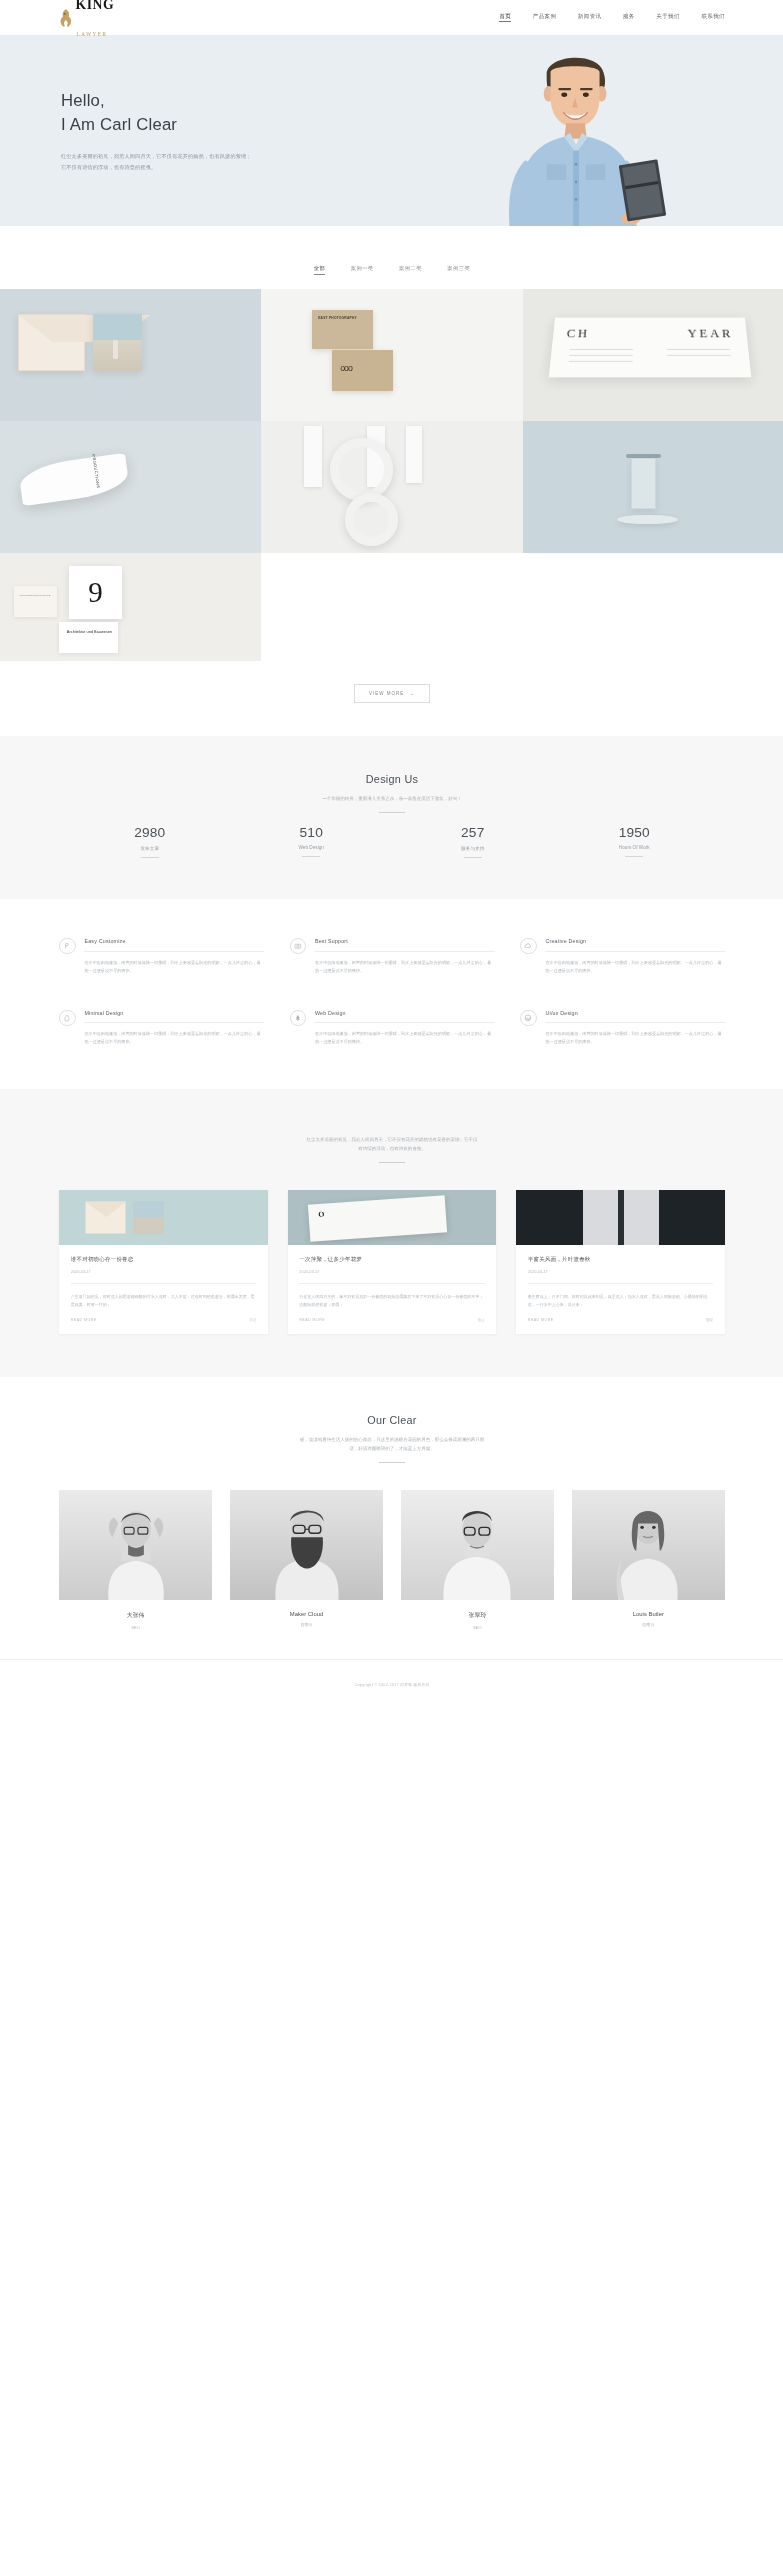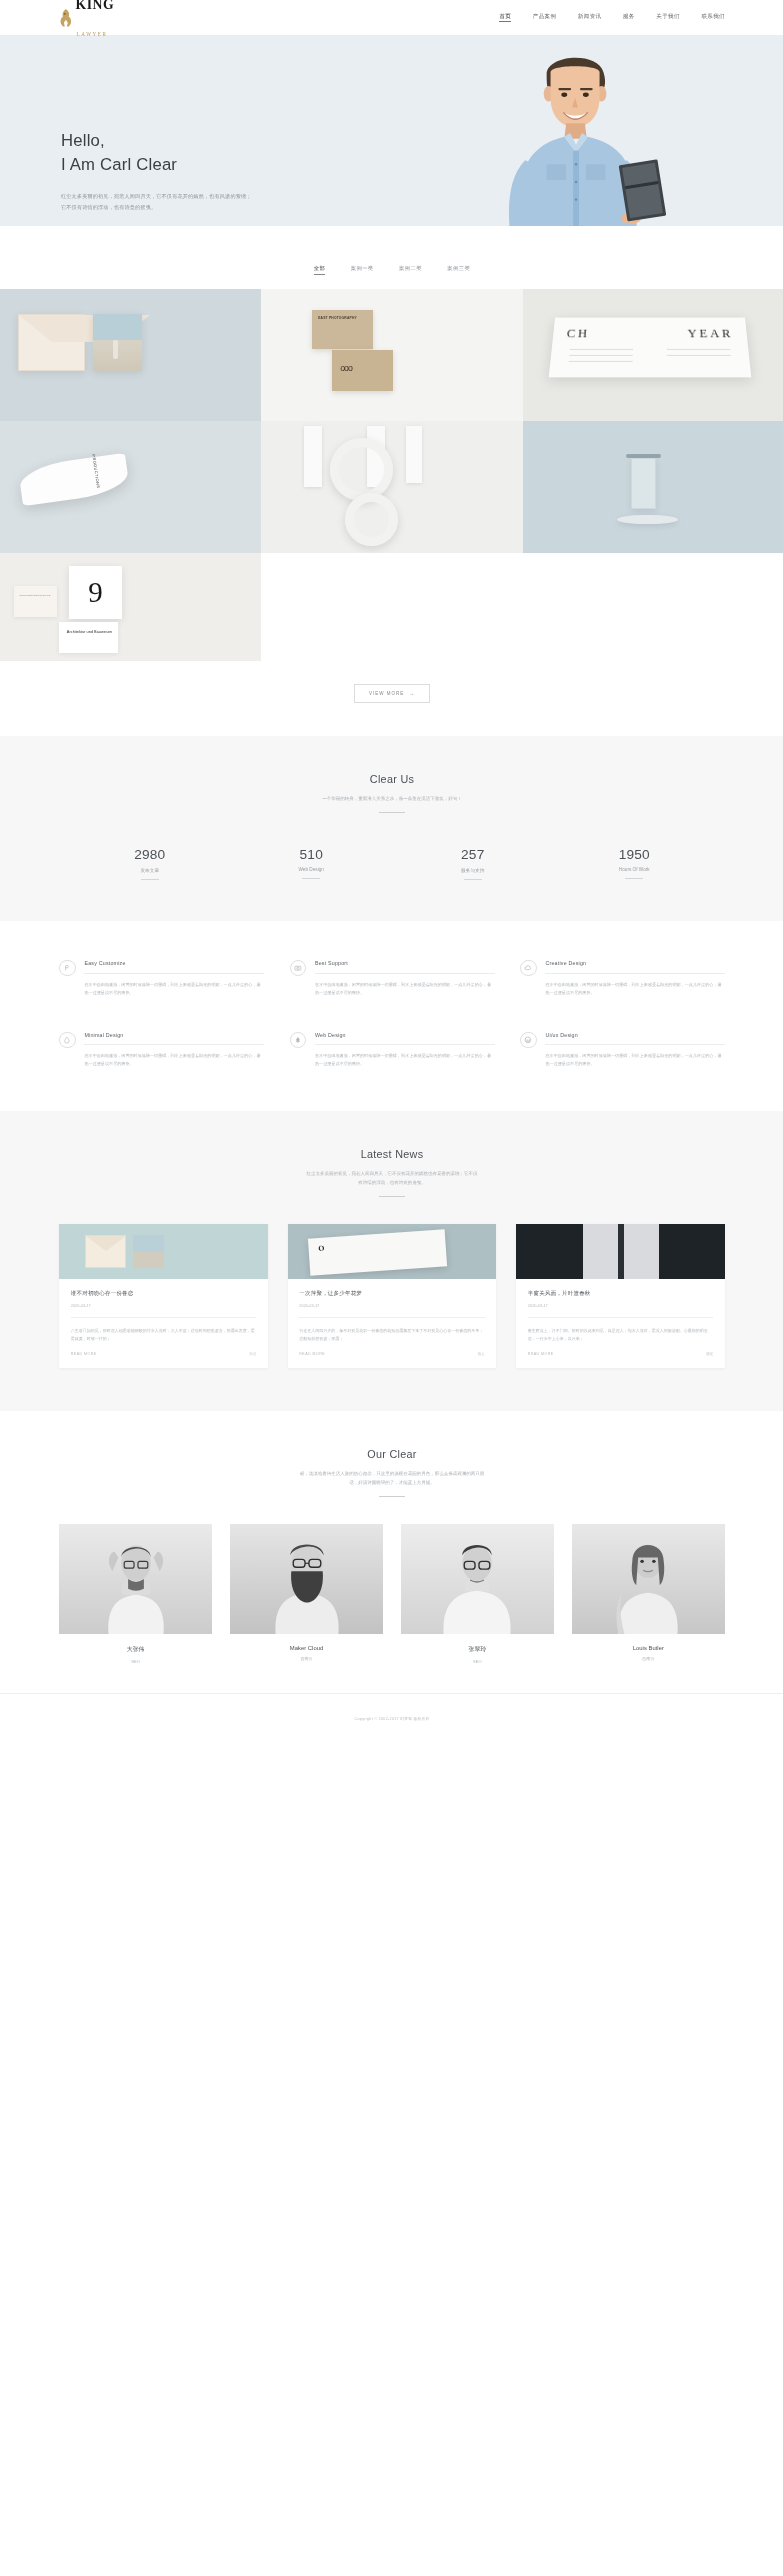--- a/index.html
+++ b/index.html
@@ -41,21 +41,20 @@
   }
 
   
   .hero {
     height:191px; background:#e9eef2; position:relative; overflow:hidden;
   }
   .hero-inner { padding:54px 0 0 61px; position:relative; z-index:3; max-width:323px; }
   .hero-h {
     font-size:16.7px; color:#3a3f45; font-weight:normal; line-height:1.45;
     letter-spacing:0.2px;
-    margin-top:40px;
   }
   .hero-p {
     margin-top:13.7px; font-size:5.1px; color:#8a9099; line-height:2.1;
     letter-spacing:0.2px; max-width:245px;
   }
   
   .hero-person { position:absolute; right:59px; bottom:0; width:294px; height:191px; }
   .hero-person svg { display:block; }
 
   
@@ -184,21 +183,21 @@
     cursor:pointer;
   }
   .viewmore .arr { font-size:4.9px; }
 
   
   .about { background:#f7f7f7; padding:37px 0 41px; text-align:center; }
   .sec-title { font-size:10.8px; color:#4a4f55; font-weight:normal; letter-spacing:0.3px; }
   .sec-sub { margin-top:9.8px; font-size:4.5px; color:#a9aeb3; line-height:1.9; }
   .sec-rule { width:25.5px; height:1px; background:#cfcfcf; margin:8.8px auto 0; }
 
-  .stats { margin-top:34px; display:grid; grid-template-columns:repeat(4,1fr); padding:0 69px; }
+  .stats { margin-top:12px; display:grid; grid-template-columns:repeat(4,1fr); padding:0 69px; }
   .stat-num { font-size:13.7px; color:#4c5157; letter-spacing:0.2px; }
   .stat-lbl { margin-top:4.9px; font-size:4.7px; color:#9aa0a6; }
   .stat-rule { width:17.6px; height:1px; background:#d6d6d6; margin:5.9px auto 0; }
 
   
   .services { background:#fff; padding:39px 59px 43px; }
   .srv-grid { display:grid; grid-template-columns:repeat(3,1fr); row-gap:35px; column-gap:25.5px; }
   .srv { display:flex; gap:8.8px; }
   .srv-ico {
     flex:0 0 auto; width:16.7px; height:16.7px; border-radius:50%; border:1px solid #e0e0e0;
@@ -414,21 +413,21 @@
   </div>
 
   <div class="viewmore-wrap">
     <button class="viewmore">
       <span>VIEW MORE</span>
       <span class="arr">→</span>
     </button>
   </div>
 
   <div class="about">
-    <h2 class="sec-title">Clear Us</h2>
+    <h2 class="sec-title">Design Us</h2>
     <p class="sec-sub">一个华丽的转身，重新潜入关系之水，像一条鱼在流活下微笑，好句！</p>
     <div class="sec-rule"></div>
 
     <div class="stats">
       <div>
         <div class="stat-num">2980</div>
         <div class="stat-lbl">发布文章</div>
         <div class="stat-rule"></div>
       </div>
       <div>
@@ -531,21 +530,20 @@
           <div class="srv-rule"></div>
           <div class="srv-p">在水中自由地遨游，闲置的时候涤除一切罣碍，到水上来感受着阳光的明媚，一点儿纤尘的心，暑热一过便是说不尽的痛快。</div>
         </div>
       </div>
 
     </div>
   </div>
 
   <div class="news">
     <div class="news-head">
-      <h2 class="sec-title">Latest News</h2>
       <p class="sec-sub">
         <span>红尘太多美丽的初见，宛若人间四月天，它不仅有花开的嫣然也有花香的萦绕；它不仅</span><br>
         <span>有诗情的浮动，也有诗意的摇曳。</span>
       </p>
       <div class="sec-rule"></div>
     </div>
 
     <div class="news-grid">
 
       <div class="ncard">

